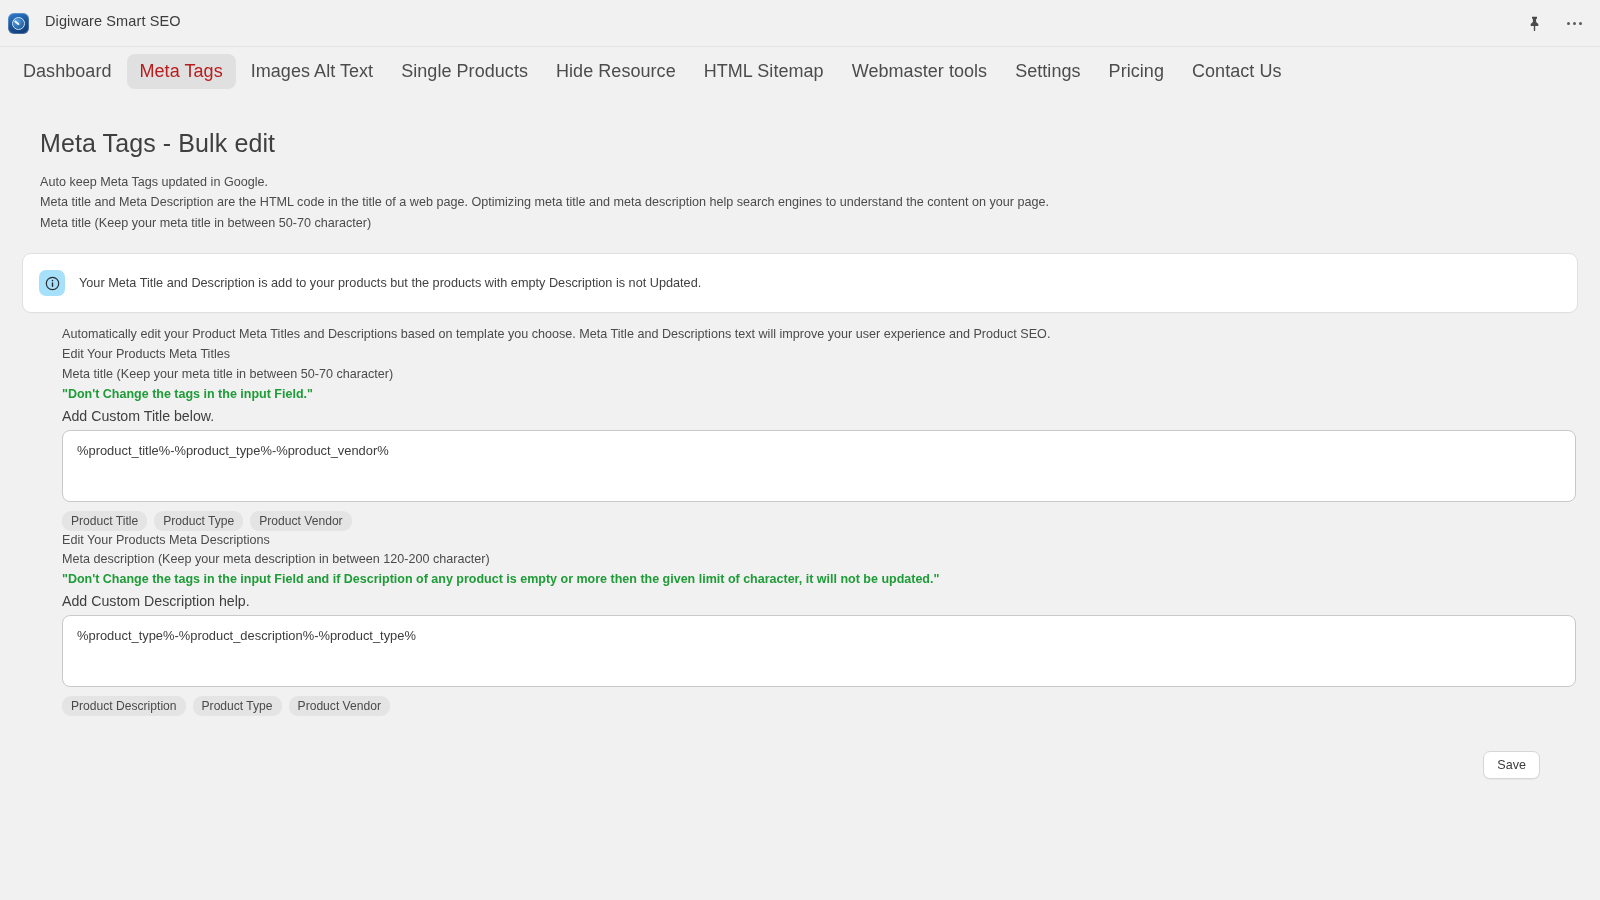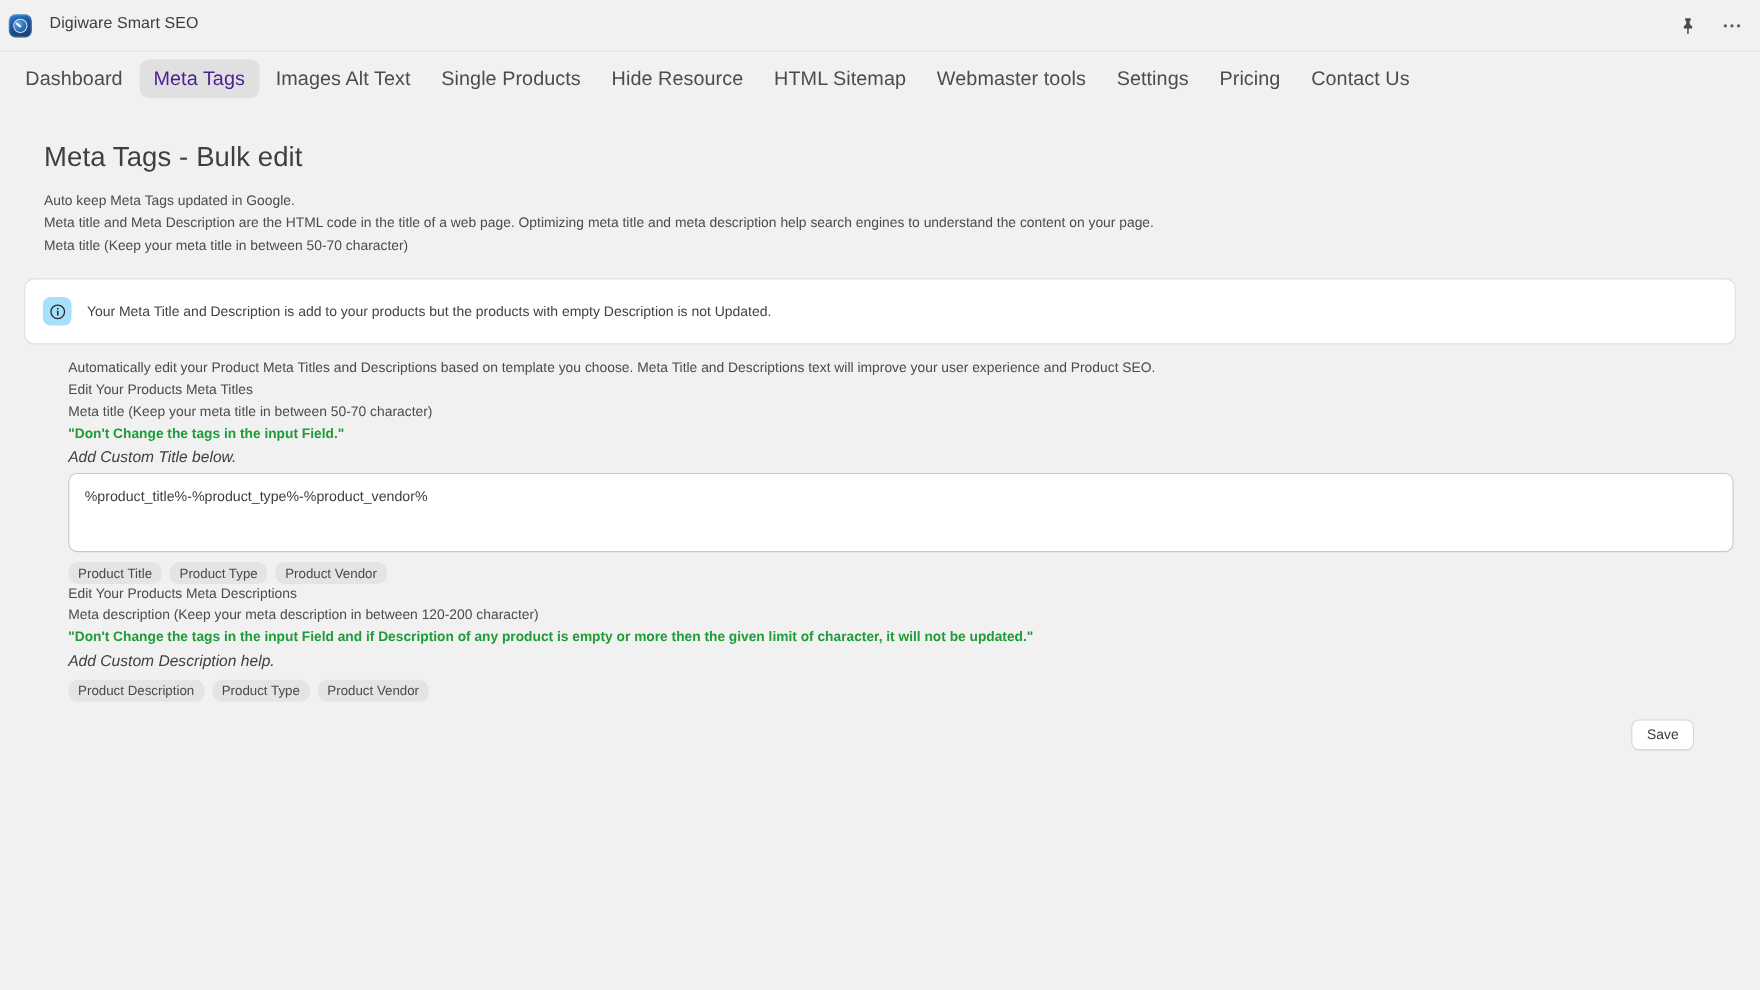--- a/index.html
+++ b/index.html
@@ -88,21 +88,21 @@
     font-size: 18px;
     color: #4c4c4c;
     padding: 7px 13px;
     border-radius: 8px;
     white-space: nowrap;
     cursor: pointer;
     letter-spacing: .05px;
   }
   .nav-item.active {
     background: #e0e0e0;
-    color: #4c1d95;
+    color: #b91c1c;
   }
 
   
   .page {
     padding: 34px 0 0 40px;
   }
   .page-title {
     font-size: 25px;
     color: #3f3f3f;
     font-weight: 400;
@@ -157,21 +157,20 @@
     color: #1f9b38;
     font-weight: 700;
     font-size: 12.5px;
     line-height: 1.58;
     margin: 0 0 0 40px;
   }
   .field-label {
     font-size: 14.2px;
     color: #3f3f3f;
     margin: 3px 0 6px 40px;
-    font-style: italic;
   }
   .text-area {
     margin-left: 40px;
     margin-right: 2px;
     background: #fff;
     border: 1px solid #c9c9c9;
     border-radius: 8px;
     height: 72px;
     padding: 11px 14px;
     font-size: 12.9px;
@@ -206,20 +205,21 @@
   .save-btn {
     background: #ffffff;
     border: 1px solid #d6d6d6;
     border-radius: 7px;
     padding: 6px 13px;
     font-size: 12.6px;
     color: #3c3c3c;
     font-family: "Liberation Sans", sans-serif;
     cursor: pointer;
     box-shadow: 0 1px 0 rgba(0,0,0,.04);
+    margin-top: 19px;
   }
 </style>
 </head>
 <body>
 
 <div class="app-bar">
   <div class="brand">
     <div class="brand-icon">
       <span class="dial"></span>
       <span class="needle"></span>
@@ -286,20 +286,21 @@
     <div class="chips">
       <span class="chip">Product Title</span>
       <span class="chip">Product Type</span>
       <span class="chip">Product Vendor</span>
     </div>
 
     <p class="body-line">Edit Your Products Meta Descriptions</p>
     <p class="body-line">Meta description (Keep your meta description in between 120-200 character)</p>
     <p class="note-green">"Don't Change the tags in the input Field and if Description of any product is empty or more then the given limit of character, it will not be updated."</p>
     <div class="field-label">Add Custom Description help.</div>
+    <textarea class="text-area" placeholder="%product_type%-%product_description%-%product_type%" style="">%product_type%-%product_description%-%product_type%</textarea>
     <div class="chips">
       <span class="chip">Product Description</span>
       <span class="chip">Product Type</span>
       <span class="chip">Product Vendor</span>
     </div>
 
     <div class="save-row">
       <button class="save-btn">Save</button>
     </div>
   </section>

